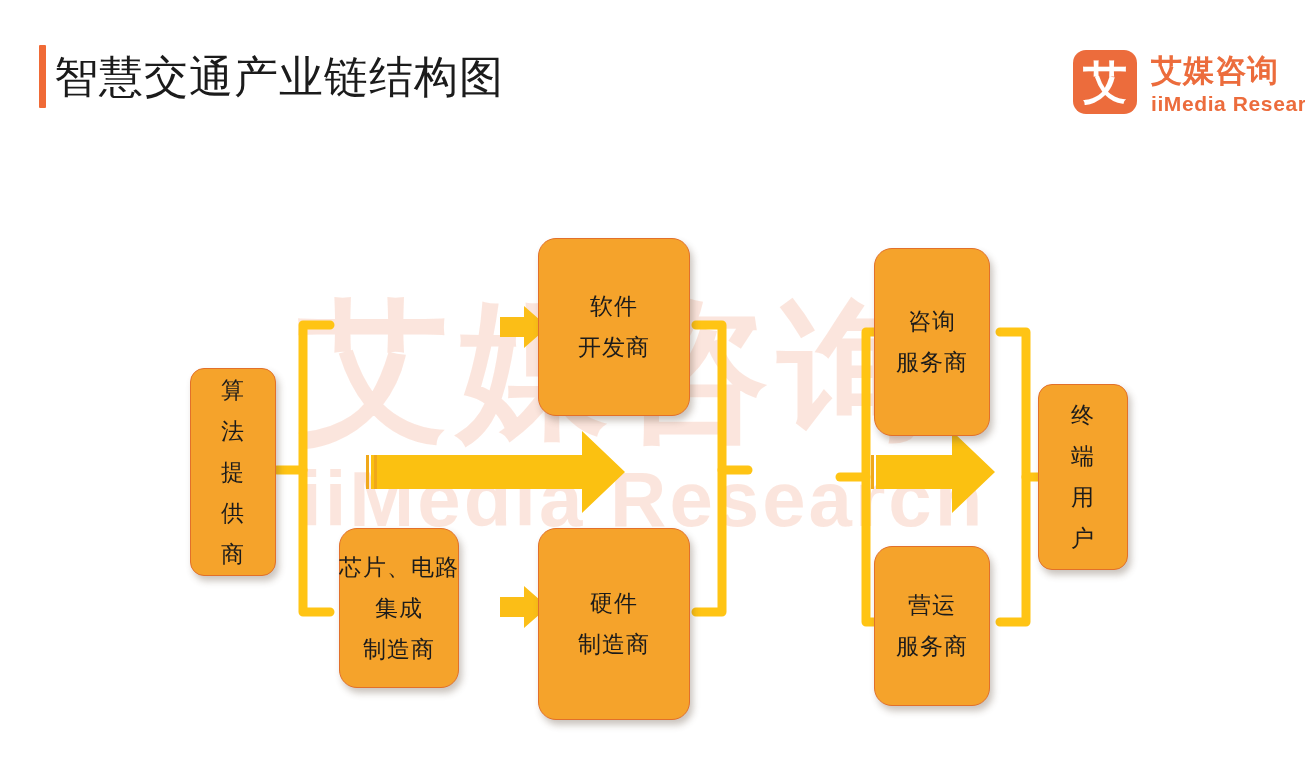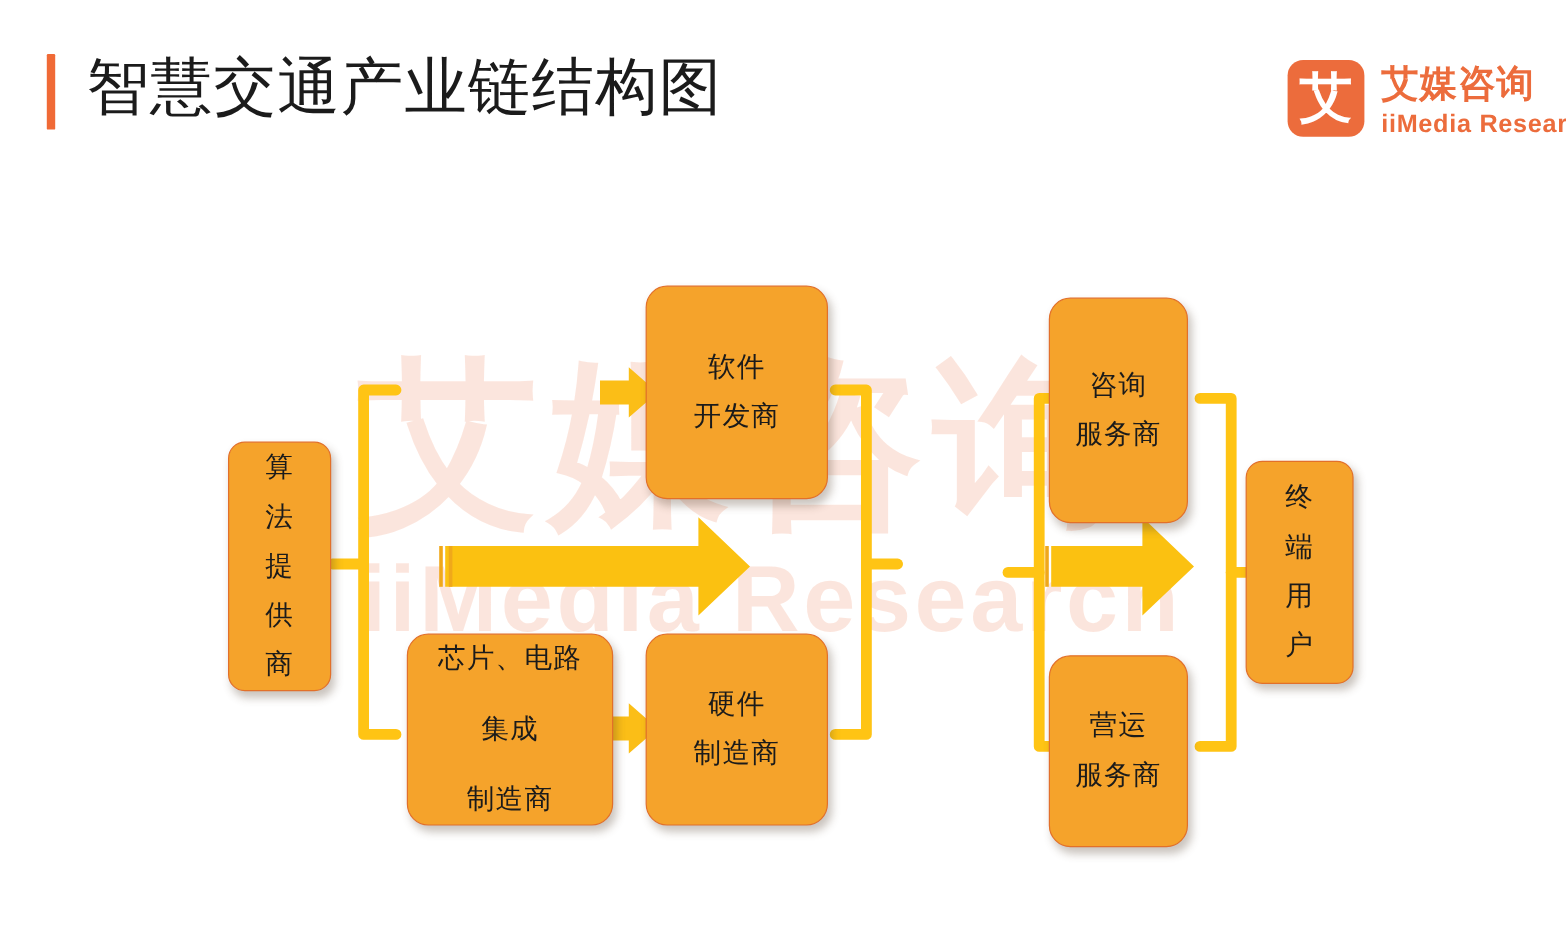--- a/index.html
+++ b/index.html
@@ -9,23 +9,23 @@
     font-family:"DejaVu Sans","Liberation Sans",sans-serif;
     overflow:hidden;
     position:relative;
   }
   #canvas{position:absolute;inset:0;width:1305px;height:783px;}
 
   
   #header{position:absolute;left:0;top:0;width:1305px;height:150px;}
   #title-bar{position:absolute;left:39px;top:45px;width:7px;height:63px;background:#F06A36;border-radius:1px;}
   #page-title{
-    position:absolute;left:72px;top:47px;
-    font-size:52px;line-height:60px;color:#1b1b1b;letter-spacing:1px;
-    font-family:Liberation Mono, monospace;
+    position:absolute;left:54px;top:47px;
+    font-size:44px;line-height:60px;color:#1b1b1b;letter-spacing:1px;
+    font-family:Liberation Sans, sans-serif;
     white-space:nowrap;
   }
 
   
   #logo{position:absolute;left:1073px;top:50px;width:208px;height:78px;}
   #logo-mark{
     position:absolute;left:0;top:0;width:64px;height:64px;
     background:#EC6C3C;border-radius:13px;
   }
   #logo-mark-glyph{
@@ -73,22 +73,22 @@
     letter-spacing:1px;
     box-sizing:border-box;
   }
   .node .ln{display:block;white-space:nowrap;}
   .node.vert{line-height:41px;}
 
   
   #node-algorithm {left:190px; top:368px; width:86px;  height:208px; border-radius:14px;}
   #node-data      {left:339px; top:238px; width:152px; height:178px;}
   #node-software  {left:538px; top:238px; width:152px; height:178px;text-align:center;}
-  #node-chip      {left:339px; top:528px; width:172px; height:160px;justify-content:space-between;}
-  #node-hardware  {left:538px; top:528px; width:152px; height:160px;}
+  #node-chip      {left:339px; top:528px; width:120px; height:160px;}
+  #node-hardware  {left:538px; top:528px; width:152px; height:192px;}
   #node-solution  {left:735px; top:394px; width:104px; height:178px; border-radius:14px;}
   #node-consult   {left:874px; top:248px; width:116px; height:188px;}
   #node-operation {left:874px; top:546px; width:116px; height:160px;}
   #node-enduser   {left:1038px;top:384px; width:90px;  height:186px; border-radius:14px;}
 </style>
 </head>
 <body>
 
 <div id="canvas">
 

